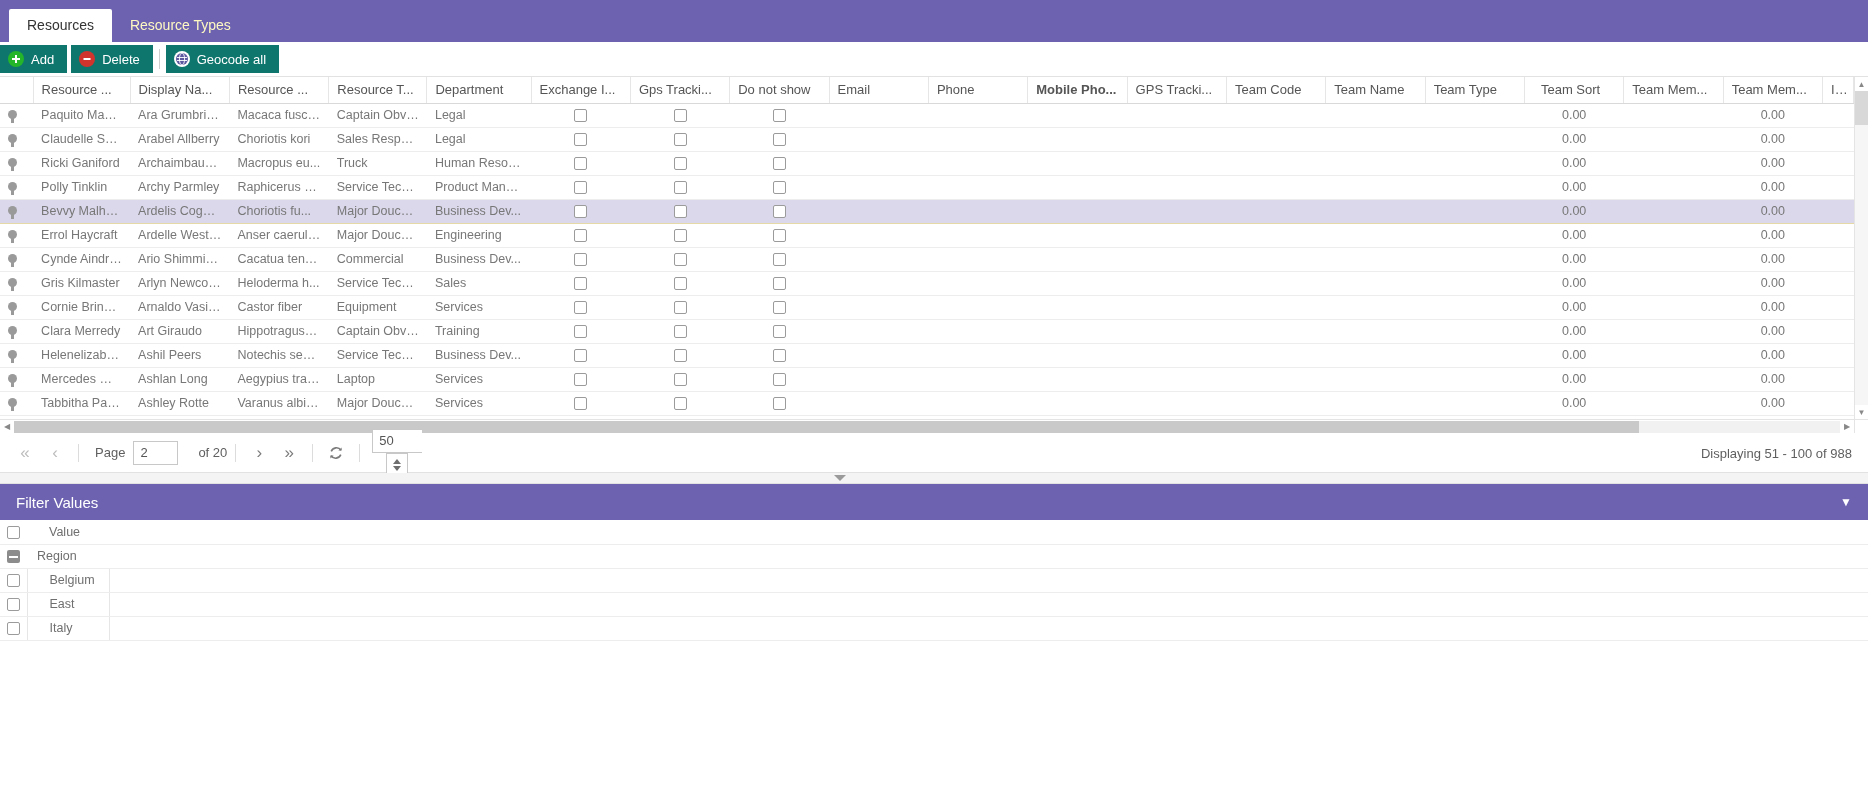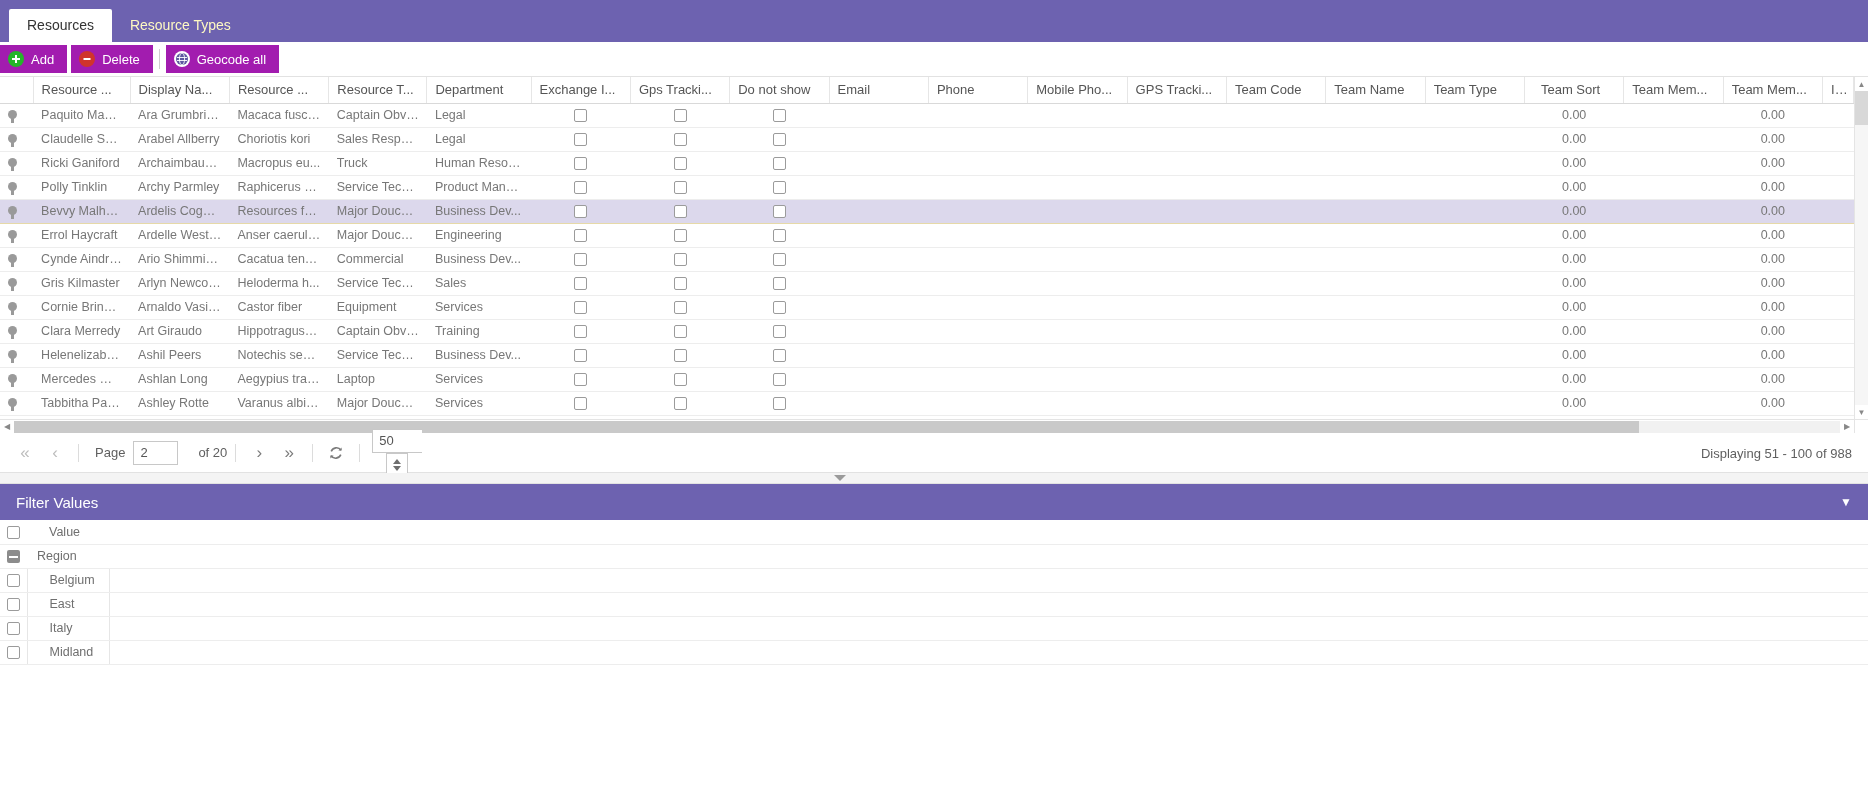--- a/index.html
+++ b/index.html
@@ -45,21 +45,21 @@
     align-items: center;
     padding-left: 0px;
     border-bottom: 0px;
   }
   .tbtn {
     display: flex;
     align-items: center;
     gap: 7px;
     height: 28px;
     padding: 0 13px 0 8px;
-    background: #a21caf;
+    background: #0f766e;
     color: #ffffff;
     font-size: 13px;
     cursor: pointer;
     white-space: nowrap;
     border: none;
     margin-right: 4px;
     font-family: "Liberation Sans", sans-serif;
   }
   .tbtn:first-child { margin-left: 0; }
   .tb-sep {
@@ -362,21 +362,21 @@
             <th style="width: 82px;">Resource ...</th>
             <th style="width: 84px;">Display Na...</th>
             <th style="width: 84px;">Resource ...</th>
             <th style="width: 83px;">Resource T...</th>
             <th style="width: 88px;">Department</th>
             <th style="width: 84px; margin-top: 47px;">Exchange I...</th>
             <th style="width: 84px;">Gps Tracki...</th>
             <th style="width: 84px;">Do not show</th>
             <th style="width: 84px;">Email</th>
             <th style="width: 84px;">Phone</th>
-            <th style="width: 84px;">Mobile Pho...</th>
+            <th style="width: 84px; font-weight: bold;">Mobile Pho...</th>
             <th style="width: 84px;">GPS Tracki...</th>
             <th style="width: 84px;">Team Code</th>
             <th style="width: 84px;">Team Name</th>
             <th style="width: 84px;">Team Type</th>
             <th style="width: 84px; padding-left: 16px;">Team Sort</th>
             <th style="width: 84px;">Team Mem...</th>
             <th style="width: 84px;">Team Mem...</th>
             <th style="width: 26px;">In S</th>
           </tr>
       </thead>
@@ -466,21 +466,21 @@
             <td></td>
             <td class="c-num">0.00</td>
             <td></td>
             <td class="c-num">0.00</td>
             <td></td>
           </tr>
           <tr class="sel">
             <td class="c-pin"><span class="pin"></span></td>
             <td>Bevvy Malham</td>
             <td>Ardelis Coghlan</td>
-            <td>Resources fu...</td>
+            <td>Choriotis fu...</td>
             <td>Major Douche...</td>
             <td>Business Dev...</td>
             <td class="cc"><span class="cbx"></span></td>
             <td class="cc"><span class="cbx"></span></td>
             <td class="cc"><span class="cbx"></span></td>
             <td></td>
             <td></td>
             <td></td>
             <td></td>
             <td></td>
@@ -769,19 +769,14 @@
       <tr class="">
         <td class="f-cb"><span class="cbx"></span></td>
         <td class="f-ind" style="padding-left: 22px; border-right: 1px solid rgb(230, 230, 230); border-left: 1px solid rgb(230, 230, 230);">East</td>
         <td></td>
       </tr>
       <tr class="">
         <td class="f-cb"><span class="cbx"></span></td>
         <td class="f-ind" style="padding-left: 22px; border-right: 1px solid rgb(230, 230, 230); border-left: 1px solid rgb(230, 230, 230);">Italy</td>
         <td></td>
       </tr>
-      <tr class="">
-        <td class="f-cb"><span class="cbx"></span></td>
-        <td class="f-ind" style="padding-left: 22px; border-right: 1px solid rgb(230, 230, 230); border-left: 1px solid rgb(230, 230, 230);">Midland</td>
-        <td></td>
-      </tr>
     </tbody>
 </table>
 
 </body></html>

